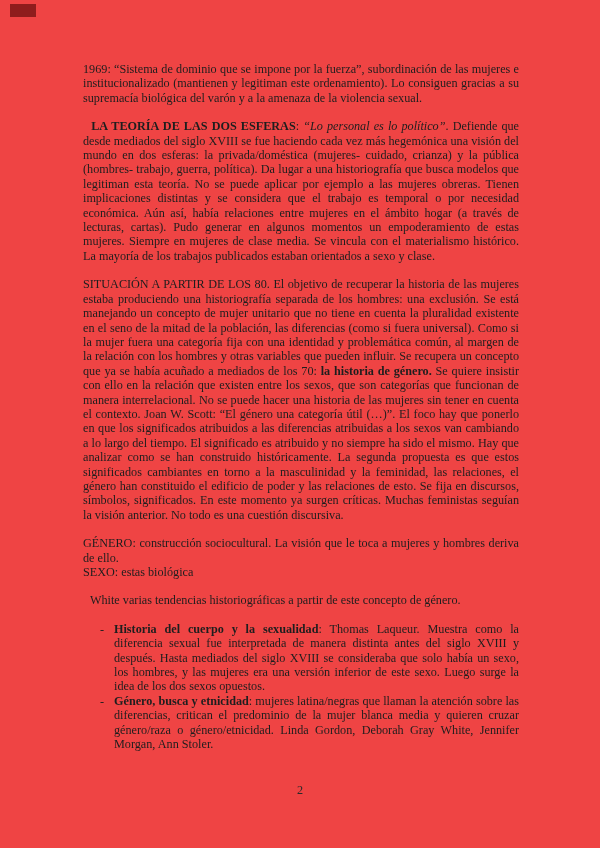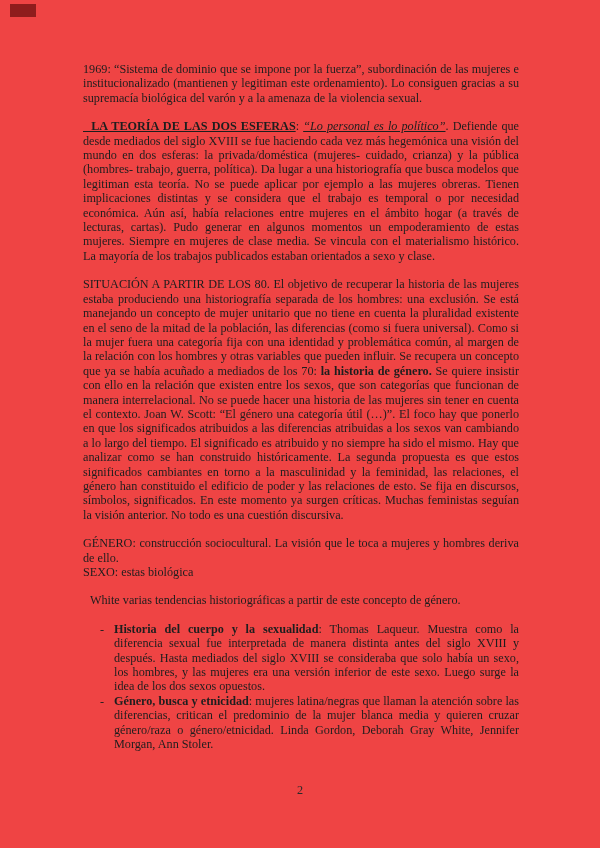--- a/index.html
+++ b/index.html
@@ -23,22 +23,22 @@
   }
   .content {
     position: absolute;
     left: 83px;
     top: 62px;
     width: 436px;
   }
   .content p { margin: 0; text-align: justify; }
   .gap { margin-top: 14px !important; }
   .b { font-weight: bold; }
-  .u { text-decoration: underline; }
-  .i { font-style: italic; text-decoration: underline; }
+  .u { }
+  .i { font-style: italic; }
   .indent { text-indent: 7px; }
   .bullet { position: relative; padding-left: 31px; }
   .bullet .dash { position: absolute; left: 17px; top: 0; }
   .page-number {
     position: absolute;
     left: 0;
     right: 0;
     top: 783px;
     text-align: center;
     color: #2a2a2a;

